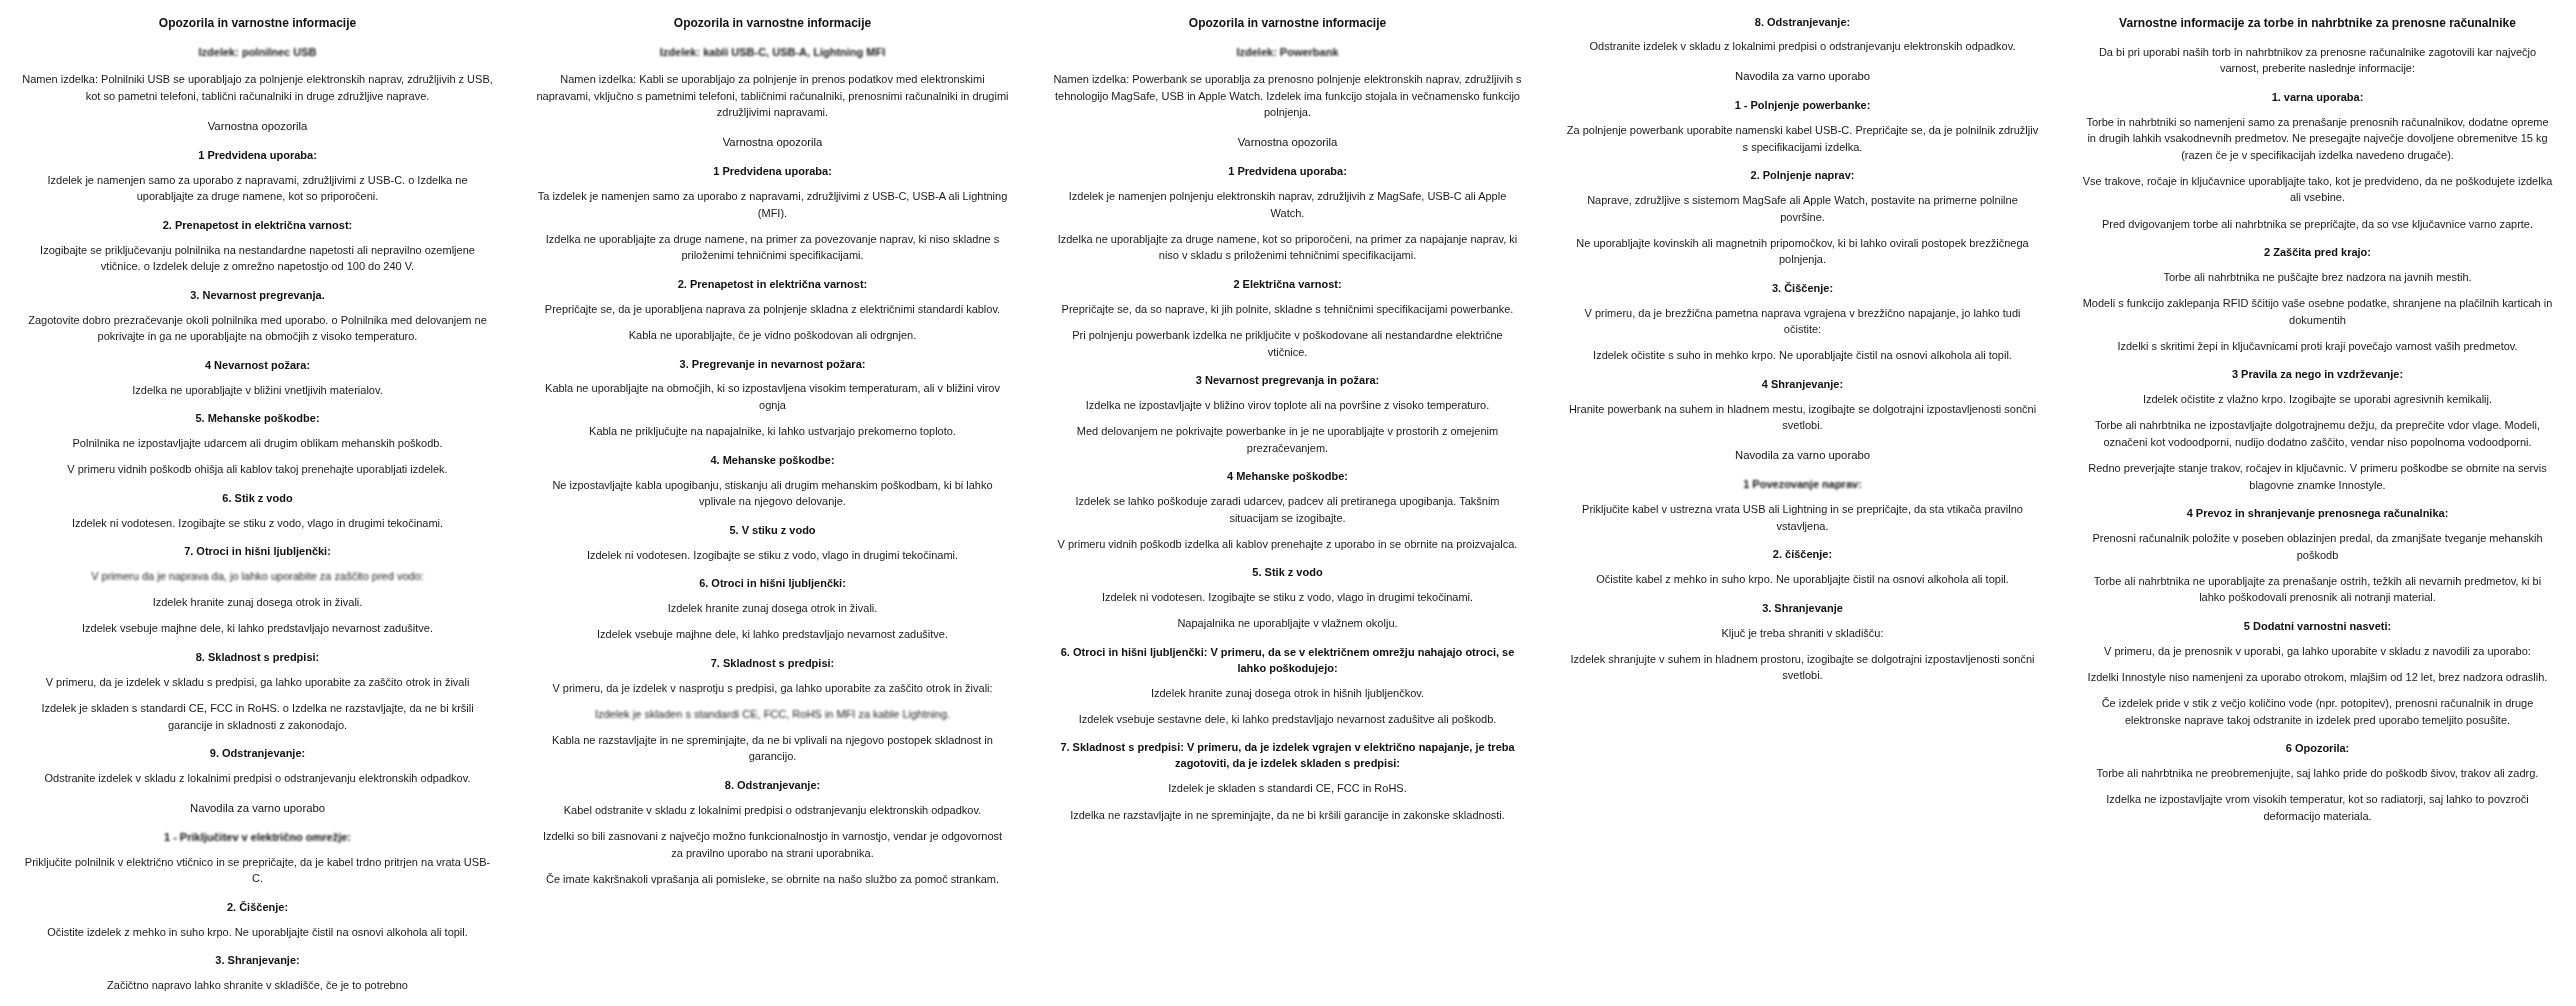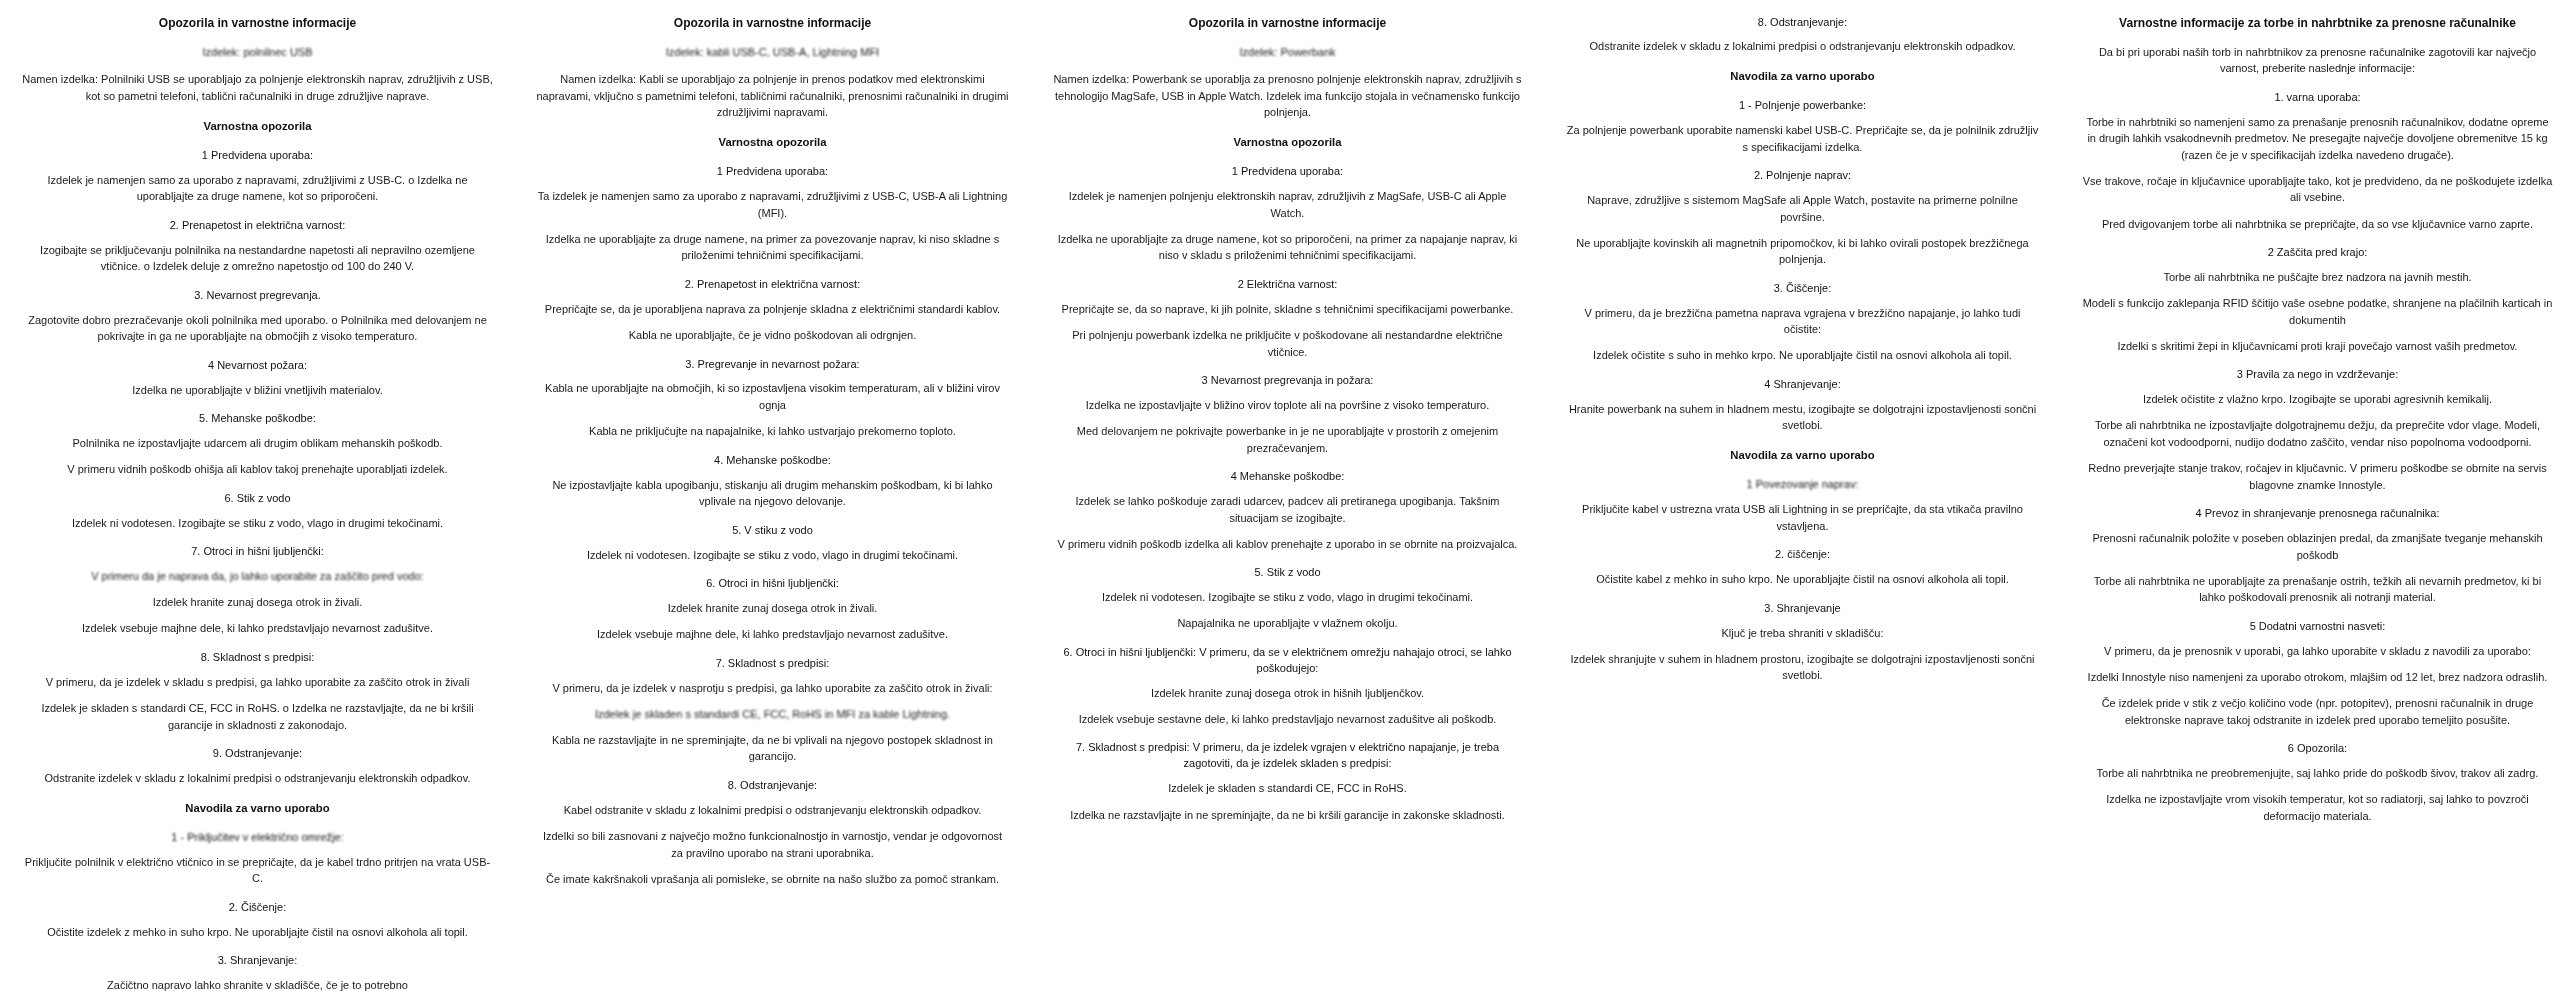--- a/index.html
+++ b/index.html
@@ -41,32 +41,32 @@
     line-height: 1.35;
     color: #111111;
   }
   .lead {
     font-size: 11px;
     line-height: 1.5;
     margin: 0 0 11.3px 0;
     color: #1a1a1a;
   }
   .lead-head {
-    font-weight: normal;
+    font-weight: bold;
   }
   .sec-head {
     font-size: 11.3px;
-    font-weight: bold;
+    font-weight: normal;
     margin: 14.5px 0 9.7px 0;
     line-height: 1.4;
     color: #111111;
   }
   .sub-head {
     font-size: 11px;
-    font-weight: normal;
+    font-weight: bold;
     margin: 13px 0 8px 0;
     line-height: 1.45;
     color: #111111;
   }
   p.body {
     font-size: 11px;
     line-height: 1.5;
     margin: 0 0 9.7px 0;
     color: #1a1a1a;
   }

